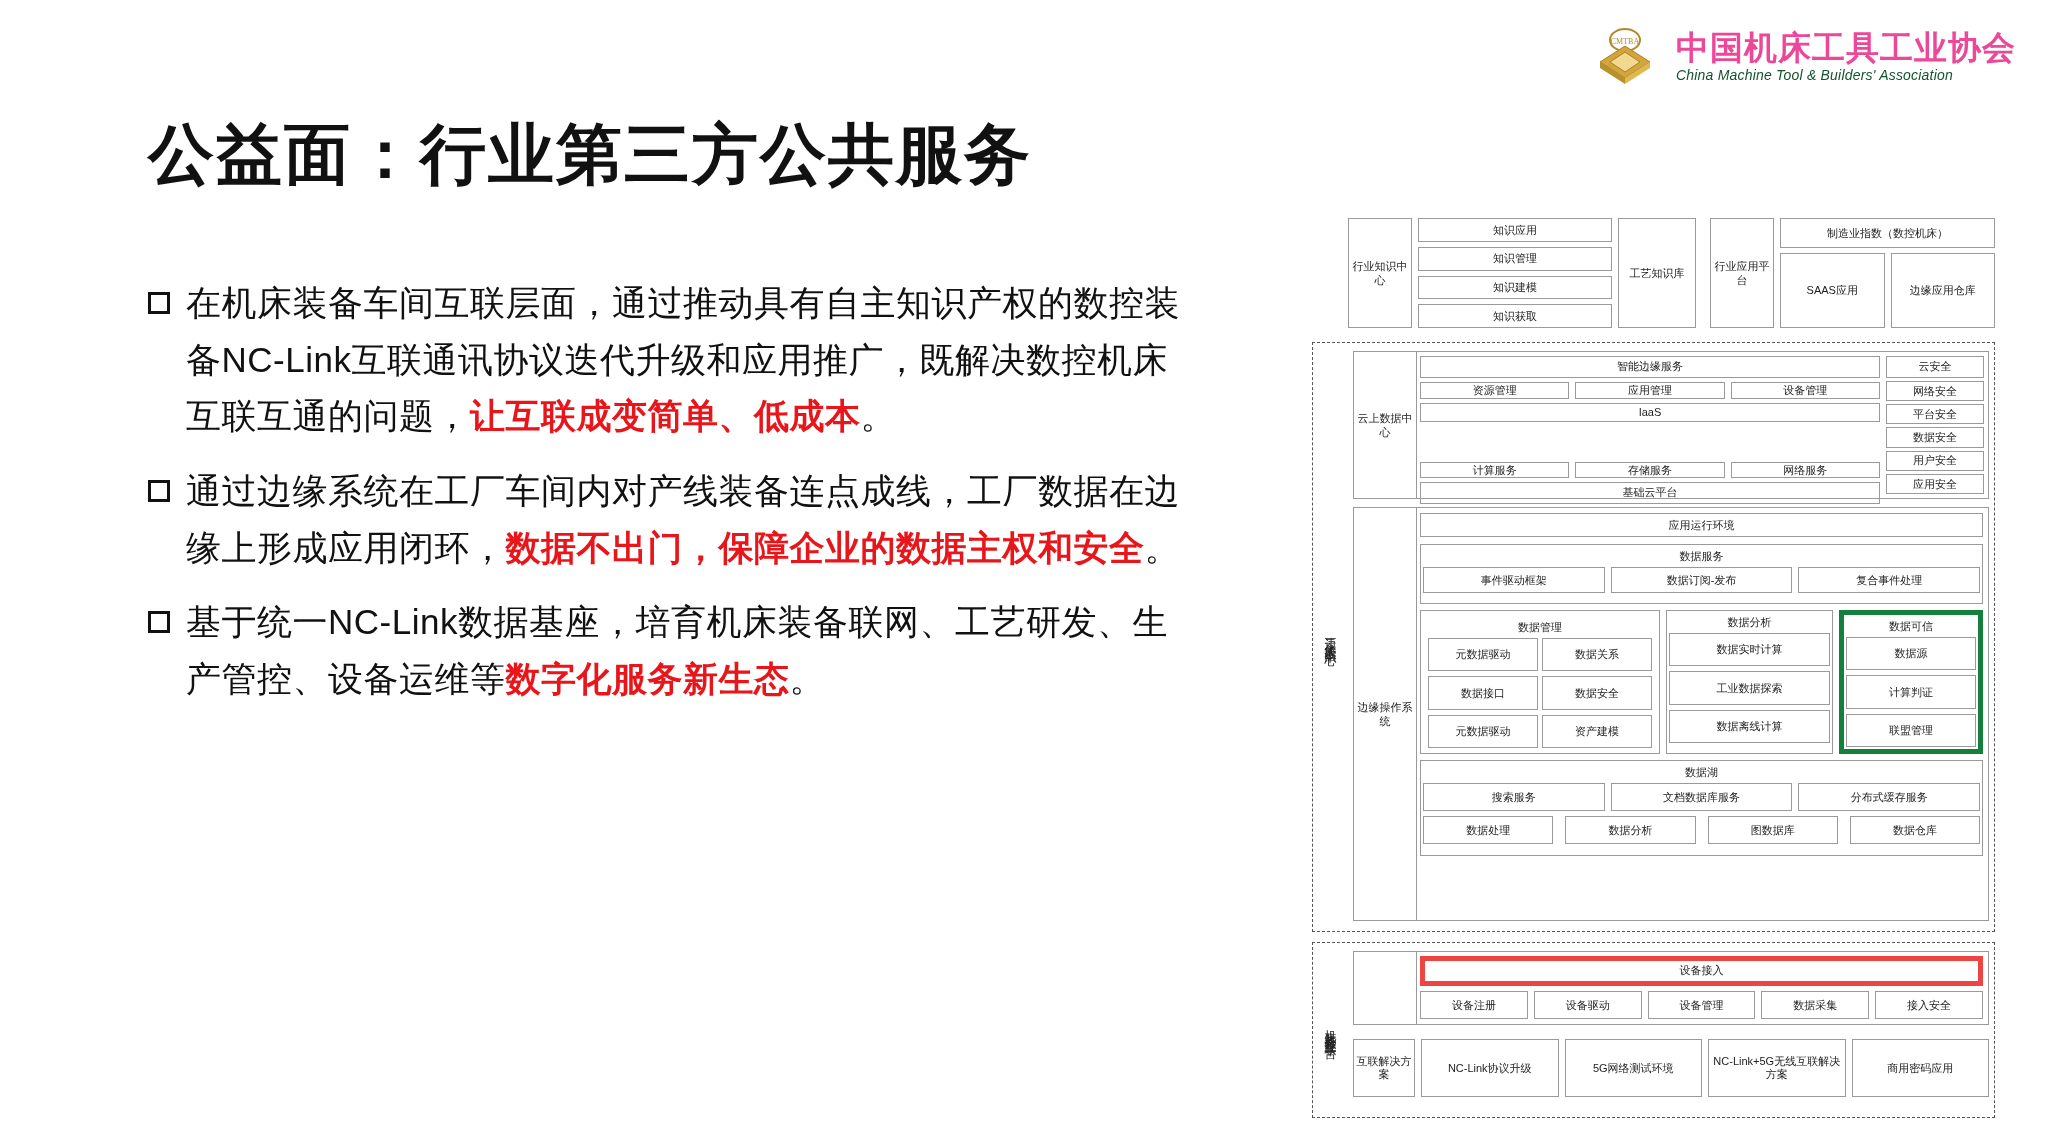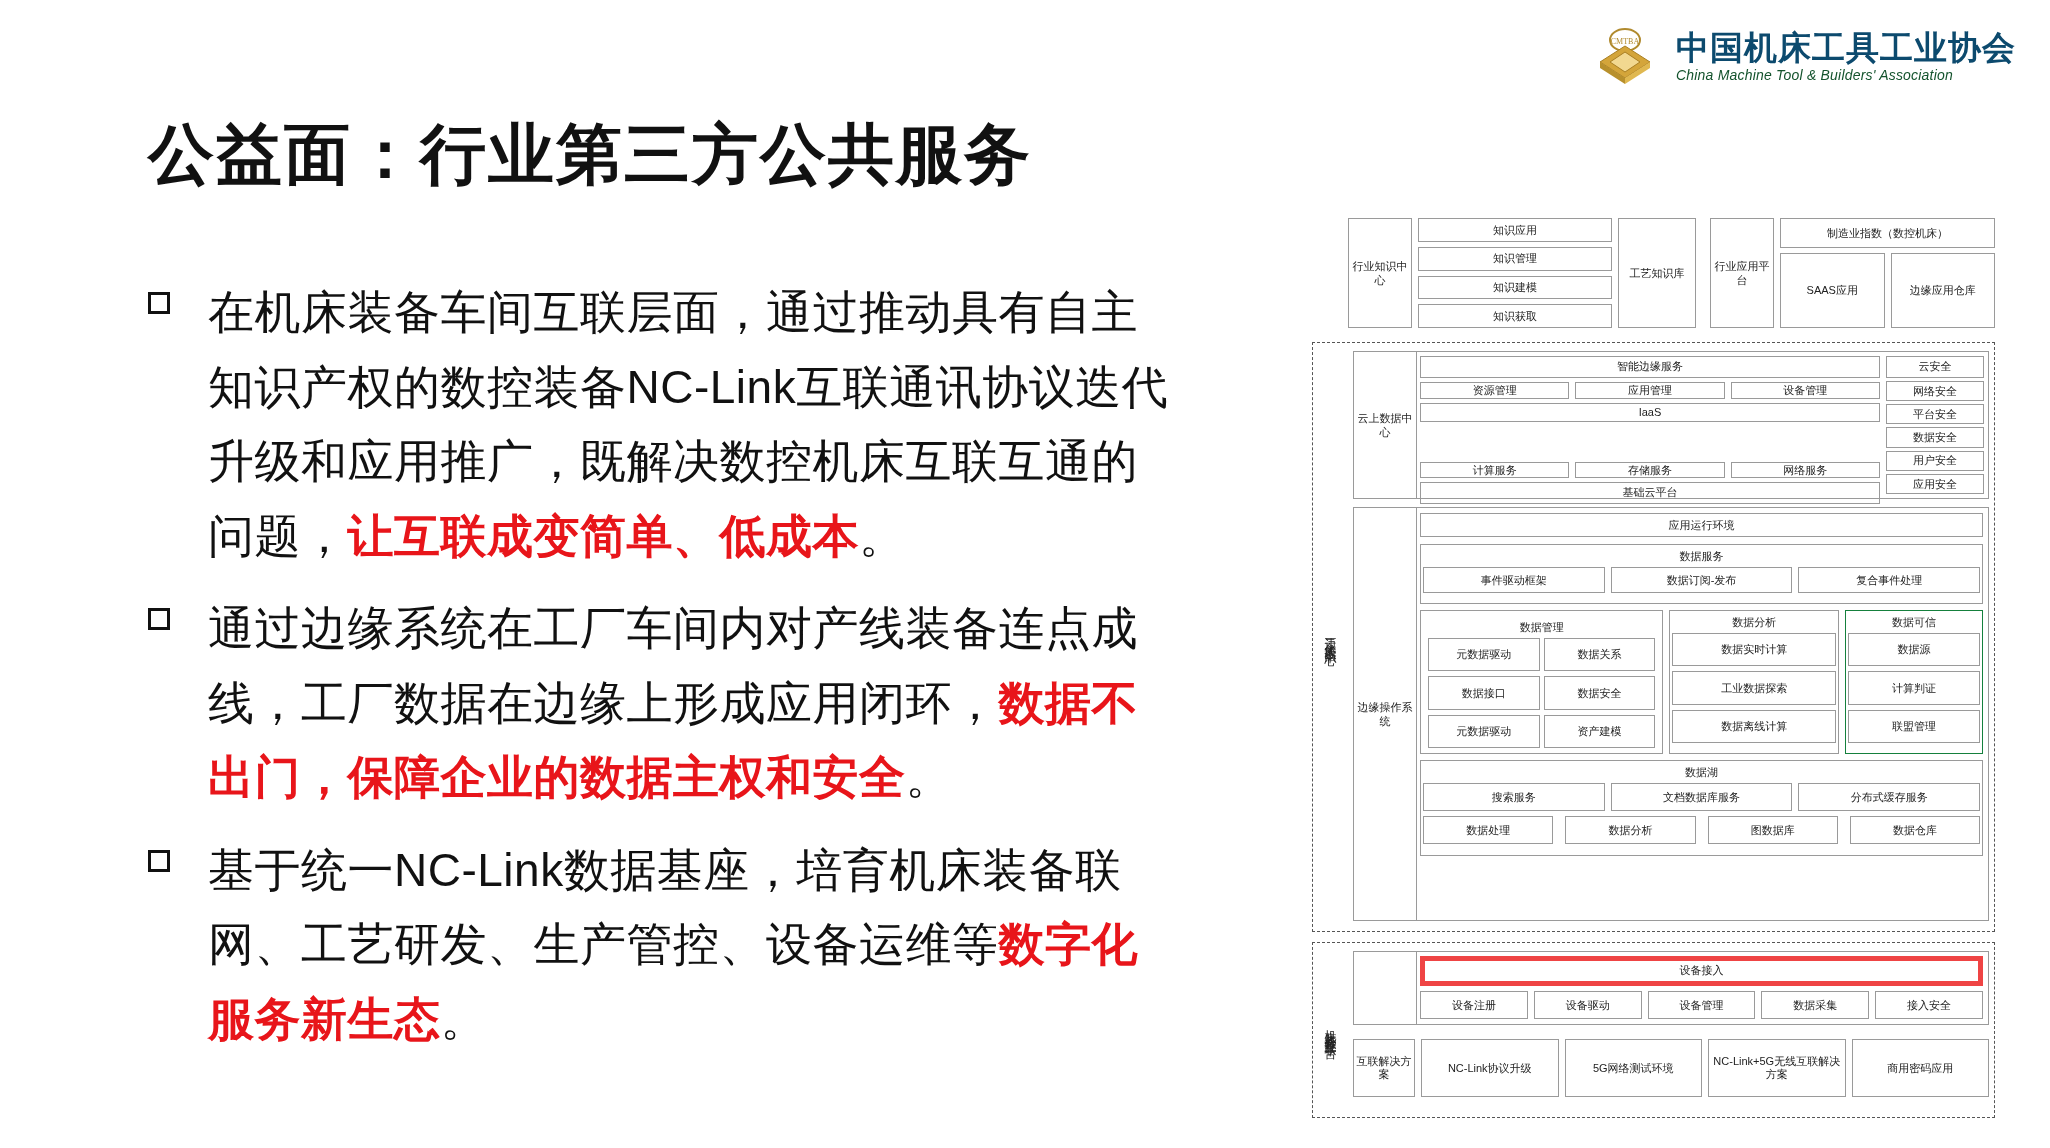--- a/index.html
+++ b/index.html
@@ -32,21 +32,21 @@
   }
   .logo-text {
     display: flex;
     flex-direction: column;
     justify-content: center;
     line-height: 1.05;
   }
   .logo-cn {
     font-size: 33px;
     font-weight: bold;
-    color: #0c4a6e;
+    color: #ec4899;
     letter-spacing: 1px;
     text-align: right;
   }
   .logo-en {
     font-size: 14px;
     color: #14532d;
     font-style: italic;
     margin-top: 3px;
     letter-spacing: 0.2px;
   }
@@ -78,25 +78,24 @@
   .bullet-marker {
     flex: 0 0 auto;
     width: 22px;
     height: 22px;
     border: 3px solid #111;
     margin-top: 17px;
     margin-right: 16px;
     box-sizing: border-box;
   }
   .bullet-text {
-    font-size: 46px;
+    font-size: 35px;
     line-height: 1.62;
     letter-spacing: 0.5px;
     color: #111;
-    margin-left: 22px;
   }
   .hl {
     color: #e8151a;
     font-weight: bold;
   }
 
   
   .diagram {
     position: absolute;
     left: 1270px;
@@ -316,21 +315,21 @@
           </div>
         </div>
         <div style="flex:0.72 1 0;border:1px solid #9a9a9a;padding:2px;box-sizing:border-box;">
           <div class="grp-title">数据分析</div>
           <div style="display:flex;flex-direction:column;gap:5px;height:110px;">
             <div class="box grow">数据实时计算</div>
             <div class="box grow">工业数据探索</div>
             <div class="box grow">数据离线计算</div>
           </div>
         </div>
-        <div style="flex:0.58 1 0;border:1px solid #15803d;padding:2px;box-sizing:border-box;">
+        <div style="flex:0.58 1 0;border:5px solid #15803d;padding:2px;box-sizing:border-box;">
           <div class="grp-title">数据可信</div>
           <div style="display:flex;flex-direction:column;gap:5px;height:110px;">
             <div class="box grow">数据源</div>
             <div class="box grow">计算判证</div>
             <div class="box grow">联盟管理</div>
           </div>
         </div>
       </div>
 
       <div style="position:absolute;left:66px;top:252px;right:5px;height:96px;border:1px solid #9a9a9a;padding:2px;box-sizing:border-box;">

